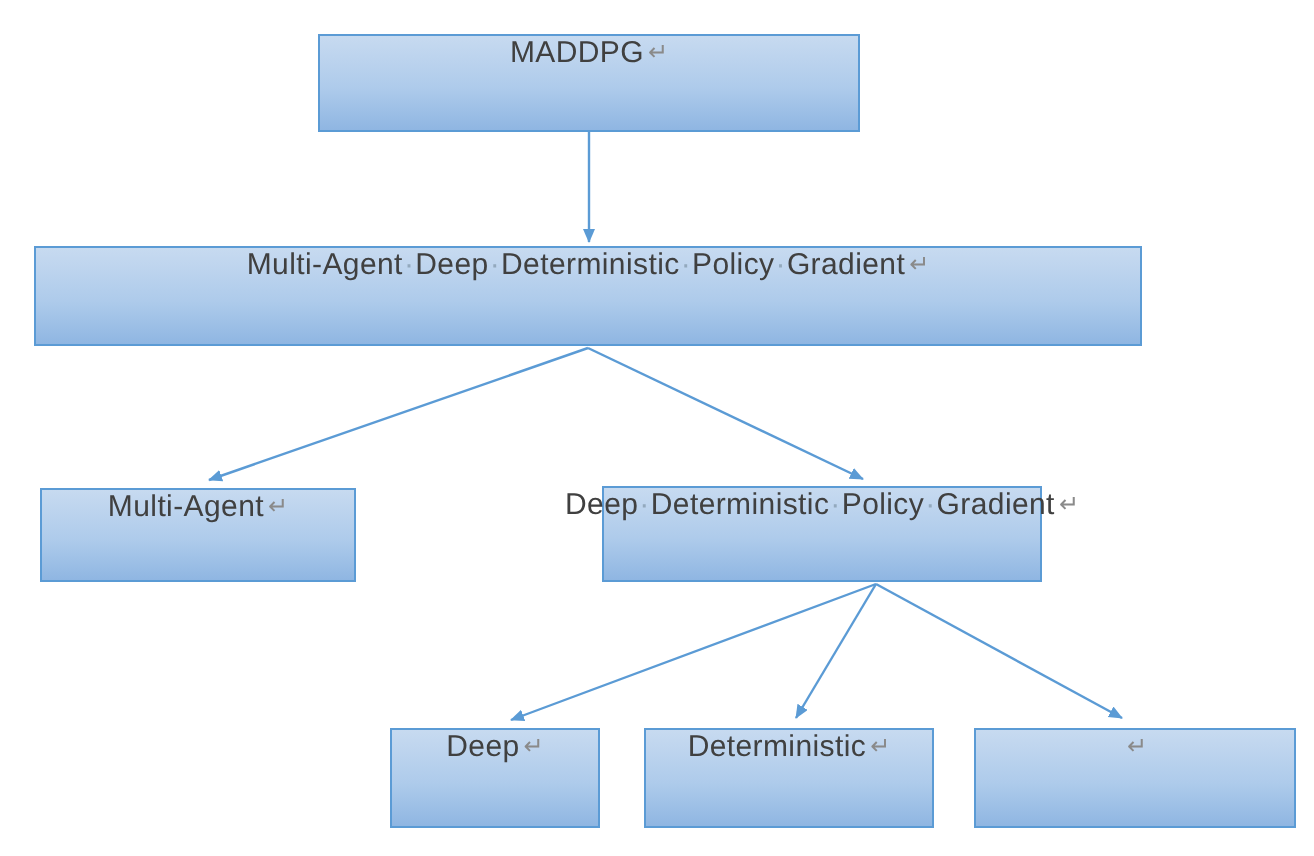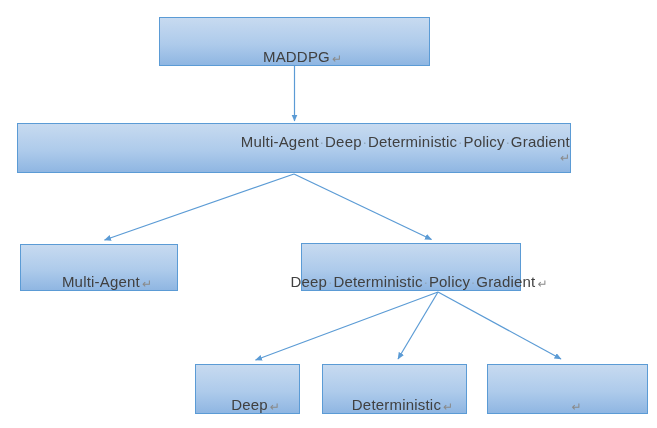--- a/index.html
+++ b/index.html
@@ -11,40 +11,39 @@
     font-family: "Liberation Sans", sans-serif;
   }
   .canvas { position: absolute; inset: 0; width: 657px; height: 428px; }
   svg.connectors { position: absolute; left: 0; top: 0; z-index: 0; }
   .node {
     position: absolute;
     box-sizing: border-box;
     border: 1px solid #5B9BD5;
     background: linear-gradient(180deg, #C7DAF0 0%, #AECBEB 55%, #8FB6E2 100%);
     display: flex;
-    align-items: flex-end;
+    align-items: flex-start;
     justify-content: center;
     z-index: 1;
     font-size: 15px;
     color: #404040;
     white-space: nowrap;
-    padding-left: 16px;
   }
   .node .label { letter-spacing: 0.2px; }
   .spdot { color: #93A9BD; margin: 0 0.5px; }
   .eol {
     color: #8A8A8A;
     font-size: 12px;
     margin-left: 2px;
     position: relative;
     top: 1px;
   }
   
   .n-maddpg          { left: 159px; top: 17px;  width: 271px; height: 49px; }
-  .n-full            { left: 17px;  top: 123px; width: 554px; height: 50px; flex-direction: column; }
+  .n-full            { left: 17px;  top: 123px; width: 554px; height: 50px; }
   .n-multi-agent     { left: 20px;  top: 244px; width: 158px; height: 47px; }
   .n-ddpg            { left: 301px; top: 243px; width: 220px; height: 48px; }
   .n-deep            { left: 195px; top: 364px; width: 105px; height: 50px; }
   .n-deterministic   { left: 322px; top: 364px; width: 145px; height: 50px; }
   .n-policy-gradient { left: 487px; top: 364px; width: 161px; height: 50px; }
 </style>
 </head>
 <body>
 
 <div class="canvas">

